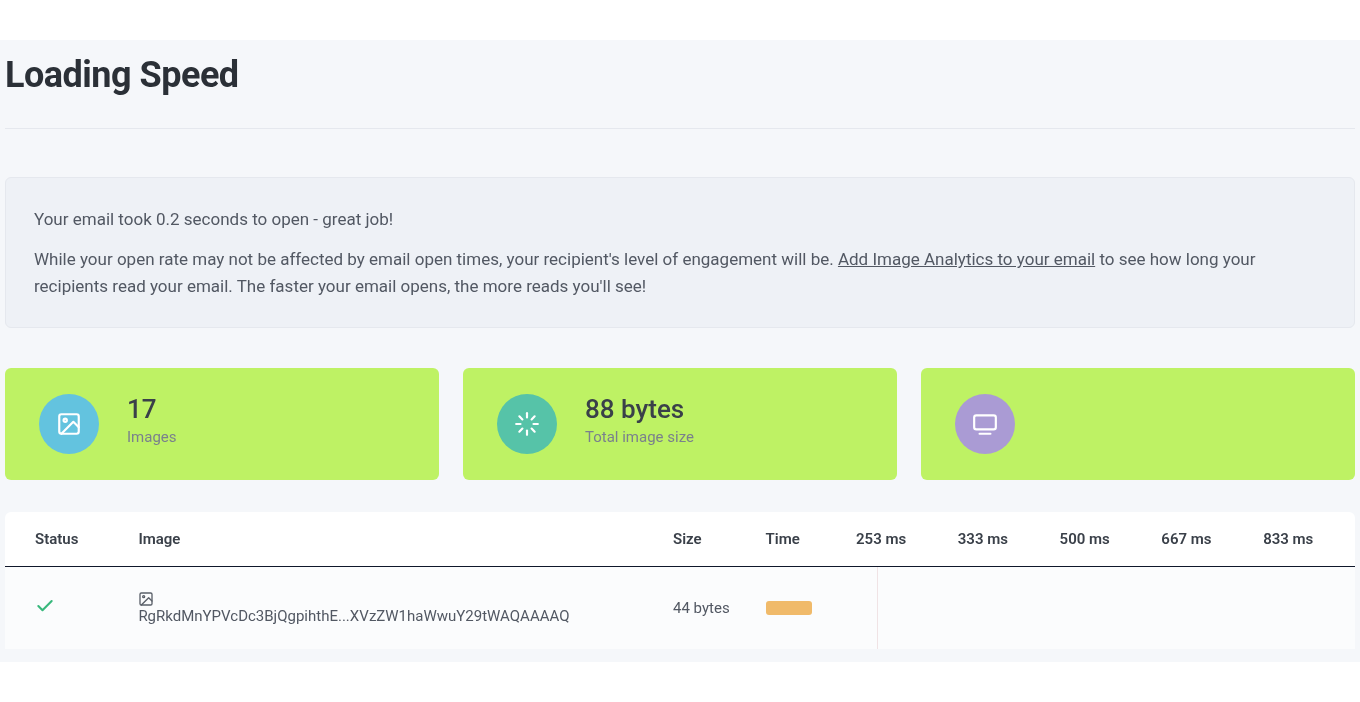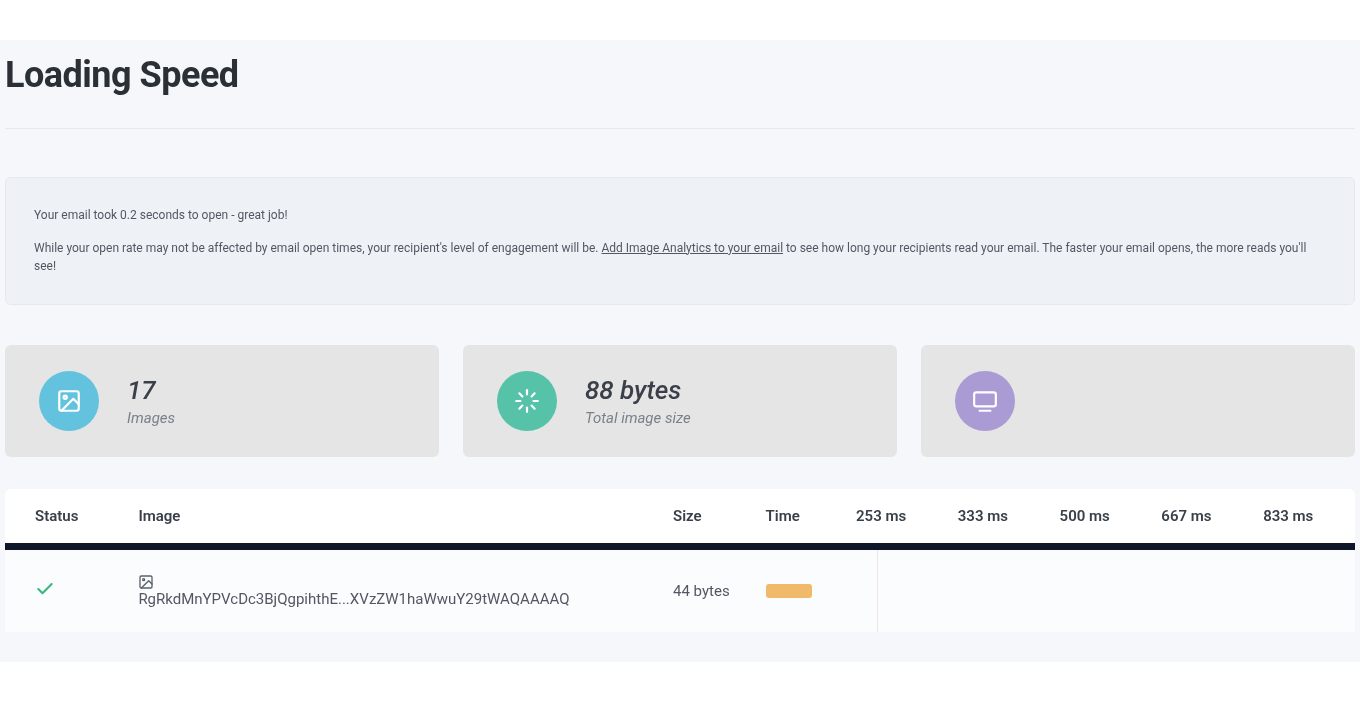--- a/index.html
+++ b/index.html
@@ -36,42 +36,41 @@
     background: #e5e8ee;
     margin-top: 32px;
     margin-bottom: 48px;
   }
   .info-box {
     background: #eef1f6;
     border: 1px solid #e5e8ee;
     border-radius: 6px;
     padding: 28px 28px 28px 28px;
     color: #525863;
-    font-size: 12px;
+    font-size: 17px;
     line-height: 1.55;
   }
   .info-box p + p { margin-top: 14px; }
   .info-box a {
     color: #525863;
     text-decoration: underline;
   }
   .stats-row {
     display: flex;
     gap: 24px;
     margin-top: 40px;
   }
   .stat-card {
     flex: 1;
-    background: #e5e5e5;
+    background: #bef264;
     border-radius: 6px;
     padding: 26px 34px;
     display: flex;
-    align-items: center;
+    align-items: flex-start;
     gap: 28px;
-    font-style: italic;
   }
   .stat-icon {
     width: 60px;
     height: 60px;
     border-radius: 50%;
     display: flex;
     align-items: center;
     justify-content: center;
     flex-shrink: 0;
   }
@@ -97,21 +96,21 @@
   table {
     width: 100%;
     border-collapse: collapse;
   }
   thead th {
     text-align: left;
     font-weight: 600;
     font-size: 15px;
     color: #3a4049;
     padding: 18px 10px;
-    border-bottom: 7px solid #0f172a;
+    border-bottom: 1px solid #0f172a;
   }
   thead th:first-child { padding-left: 30px; }
   thead th:last-child { padding-right: 30px; }
   tbody td {
     padding: 22px 10px;
     font-size: 15px;
     color: #525863;
     vertical-align: middle;
     background: #fbfcfd;
   }

